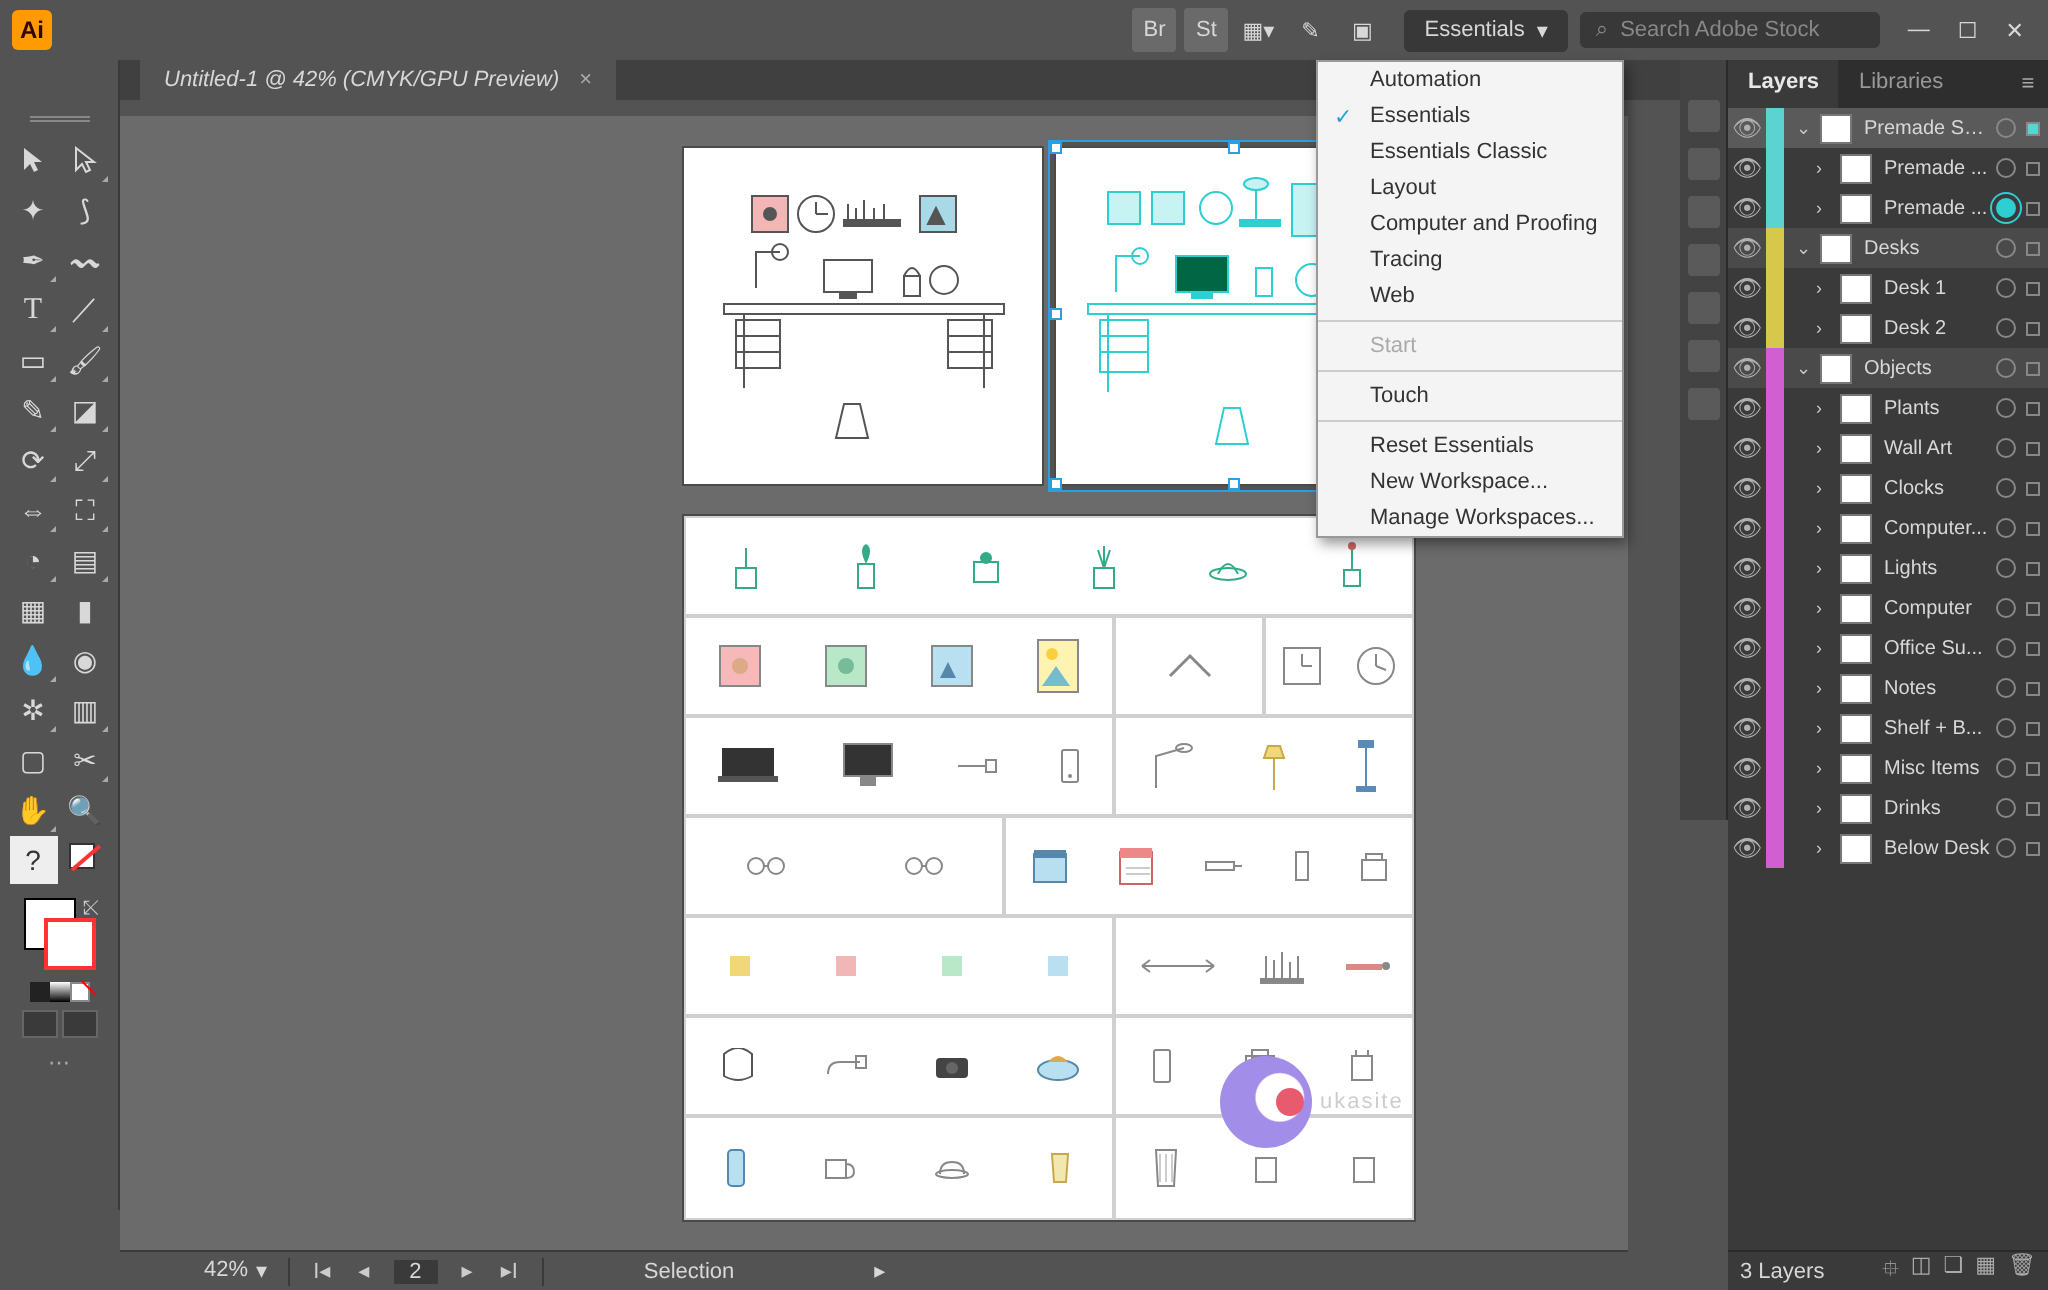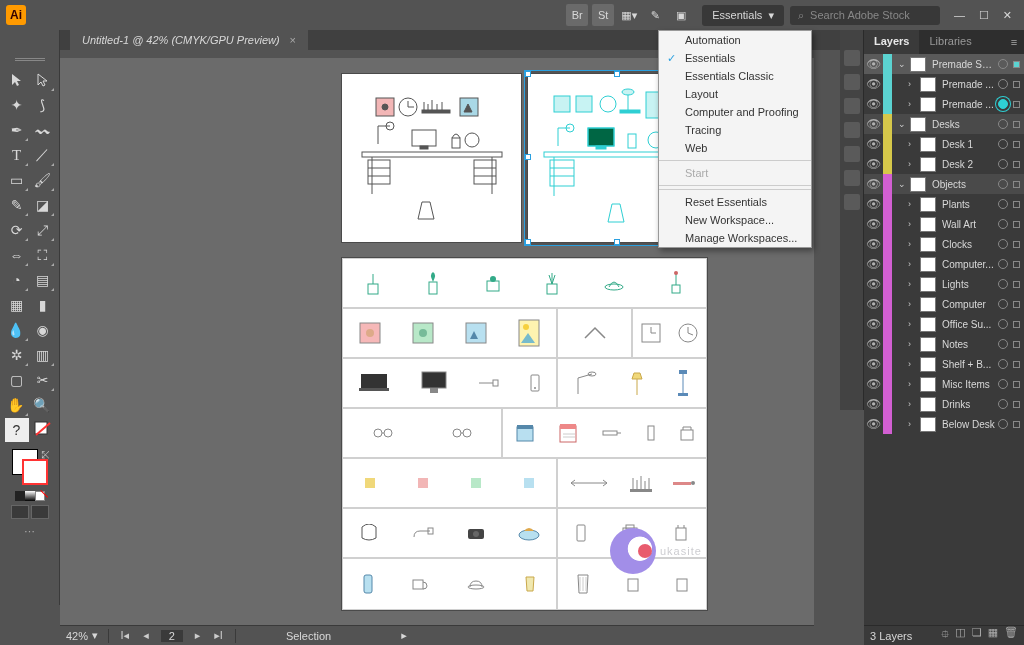--- a/index.html
+++ b/index.html
@@ -76,21 +76,21 @@
 .layer-row .dot { width: 10px; height: 10px; border: 1px solid #888; border-radius: 50%; margin-right: 2px; }
 .layer-row .sq { width: 7px; height: 7px; border: 1px solid #888; margin-right: 4px; }
 .layer-row.top-layer { background: #4a4a4a; }
 .layer-row.selected { background: #5a5a5a; }
 .clr-cyan { background: #5bd3d1; } .clr-yellow { background: #d6c84a; } .clr-mag { background: #d25fd2; }
 .panel-status { height: 20px; display: flex; align-items: center; padding: 0 6px; border-top: 1px solid #2a2a2a; font-size: 10px; gap: 4px; }
 .panel-status .btns { margin-left: auto; display:flex; gap:6px; color:#aaa; }
 
 
 .statusbar { position: absolute; bottom: 0; left: 60px; right: 210px; height: 20px; background: #535353; display: flex; align-items: center; padding: 0 6px; gap: 10px; font-size: 10px; border-top: 1px solid #3a3a3a; }
-.statusbar .zoom { display: flex; align-items: center; gap: 4px; }
+.statusbar .zoom { display: flex; gap: 4px; margin-left: 36px; }
 .statusbar .navbtn { color: #ccc; padding: 0 2px; }
 .statusbar .sep { width:1px;height:14px;background:#3a3a3a;}
 
 .watermark { position: absolute; left: 550px; top: 470px; font-size: 48px; font-weight: 500; color: rgba(110,110,120,.35); letter-spacing: 1px; pointer-events: none; display:flex; align-items:center; }
 .watermark .moon { width: 46px; height: 46px; border-radius: 50%; background: radial-gradient(circle at 65% 45%, #fff 30%, #a28ee8 32%); margin-right: 4px; position:relative;}
 .watermark .moon::after { content:""; position:absolute; right:4px; top:16px; width:14px;height:14px;border-radius:50%;background:#e85b6e;}
 svg { display: block; }
 </style>
 </head>
 <body>
@@ -543,20 +543,21 @@
     <div class="dd-item">Automation</div>
     <div class="dd-item checked">Essentials</div>
     <div class="dd-item">Essentials Classic</div>
     <div class="dd-item">Layout</div>
     <div class="dd-item">Computer and Proofing</div>
     <div class="dd-item">Tracing</div>
     <div class="dd-item">Web</div>
     <div class="dd-sep"></div>
     <div class="dd-item disabled">Start</div>
     <div class="dd-sep"></div>
+    <div class="dd-item">Touch</div>
     <div class="dd-sep"></div>
     <div class="dd-item">Reset Essentials</div>
     <div class="dd-item">New Workspace...</div>
     <div class="dd-item">Manage Workspaces...</div>
   </div>
 
 <div class="right-panel">
   <div class="collapse-strip">
     <div></div>
       <div></div>

